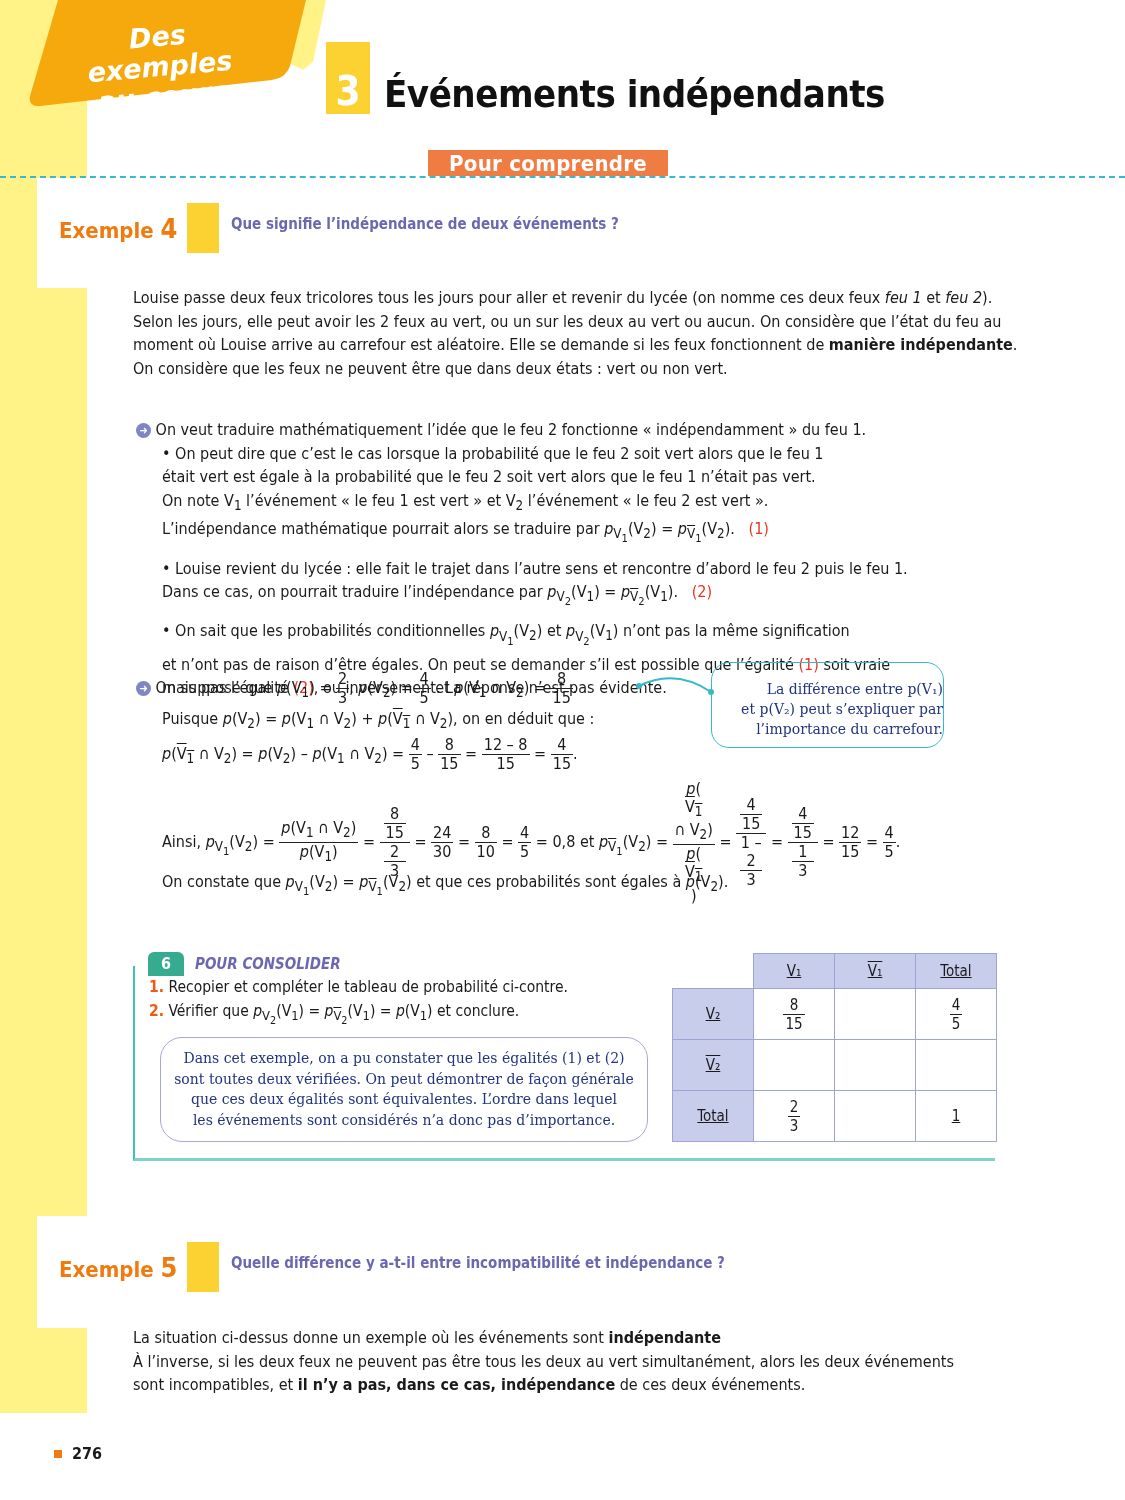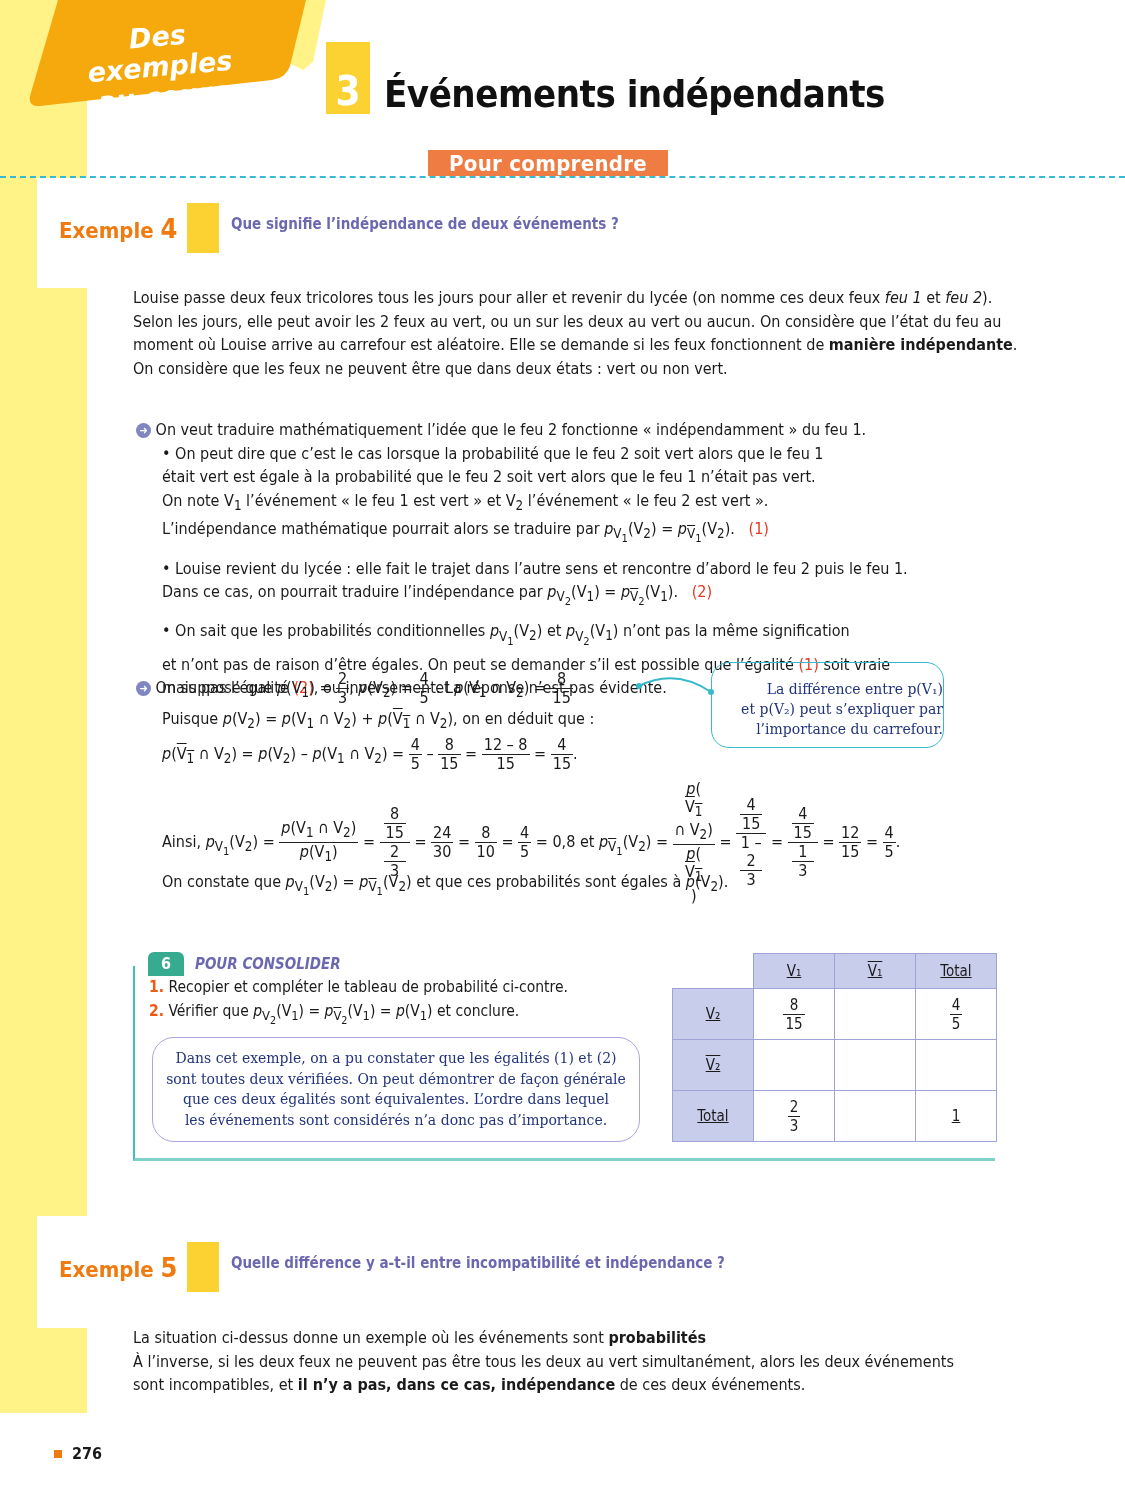--- a/index.html
+++ b/index.html
@@ -32,21 +32,21 @@
   .math{font-size:16px;}
   .frac{display:inline-block;vertical-align:middle;text-align:center;line-height:18px;}
   .frac span{display:block;padding:0 2px;}
   .frac .num{border-bottom:1px solid #222;}
   .consol{left:133px;top:966px;width:860px;height:192px;border-left:2px solid #43c0b4;border-bottom:3px solid #80d2c9;}
   .consol-num{left:148px;top:952px;width:36px;height:24px;background:#36ab8f;color:#fff;font-weight:bold;font-size:16px;
               text-align:center;line-height:24px;border-radius:6px 6px 0 0;}
   .consol-title{left:195px;top:955px;color:#6c68b0;font-weight:bold;font-style:italic;font-size:15px;}
   .q{font-size:15.5px;}
   .q b{color:#ef5a10;}
-  .note2{left:152px;top:1037px;width:488px;height:105px;border:1.5px solid #a8a6d8;border-radius:22px;box-sizing:border-box;
+  .note2{left:160px;top:1037px;width:488px;height:105px;border:1.5px solid #a8a6d8;border-radius:22px;box-sizing:border-box;
          font-family:"DejaVu Serif","Liberation Serif",serif;color:#22347d;font-size:14px;line-height:20.5px;text-align:center;padding-top:10px;}
   table.prob{position:absolute;left:672px;top:953px;border-collapse:collapse;font-size:15px;text-decoration:underline;}
   table.prob td{border:1.5px solid #9ea3d8;text-align:center;width:80px;height:50px;padding:0;}
   table.prob tr:first-child td{height:34px;}
   table.prob td.h{background:#c8cdec;}
   table.prob td.blank{border:none;background:transparent;}
   .ovl{text-decoration:overline;}
   .pgnum{left:72px;top:1444px;font-weight:bold;font-size:16px;}
   .pgsq{left:54px;top:1450px;width:8px;height:8px;background:#ef7b10;}
 </style>
@@ -194,19 +194,19 @@
   </table>
 
 <div class="abs exlbl" style="left:59px;top:1252px;">
   <span>Exemple</span>
   <span class="n">5</span>
 </div>
 <div class="abs exbar" style="left:187px;top:1242px;"></div>
 <div class="abs exq" style="left:231px;top:1254px;">Quelle différence y a-t-il entre incompatibilité et indépendance ?</div>
 
 <div class="abs txt" style="left:133px;top:1326px;width:920px;">
-  <p><span>La situation ci-dessus donne un exemple où les événements sont </span><b>probabilités</b></p>
+  <p><span>La situation ci-dessus donne un exemple où les événements sont </span><b>indépendante</b></p>
   <p>À l’inverse, si les deux feux ne peuvent pas être tous les deux au vert simultanément, alors les deux événements</p>
   <p><span>sont incompatibles, et </span><b>il n’y a pas, dans ce cas, indépendance</b><span> de ces deux événements.</span></p>
 </div>
 
 <div class="abs pgsq"></div>
 <div class="abs pgnum">276</div>
 
 </body></html>

